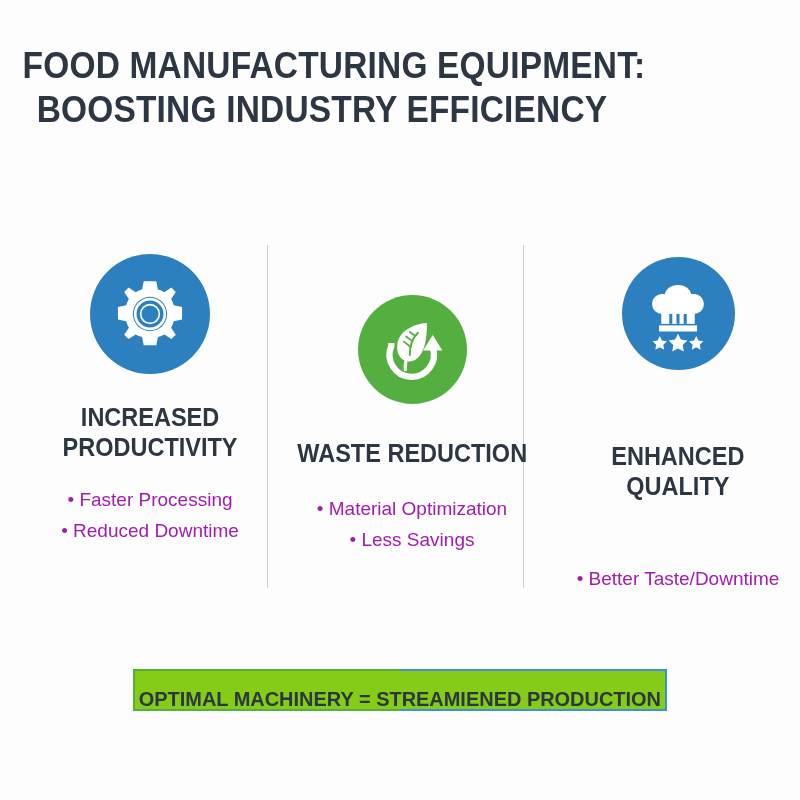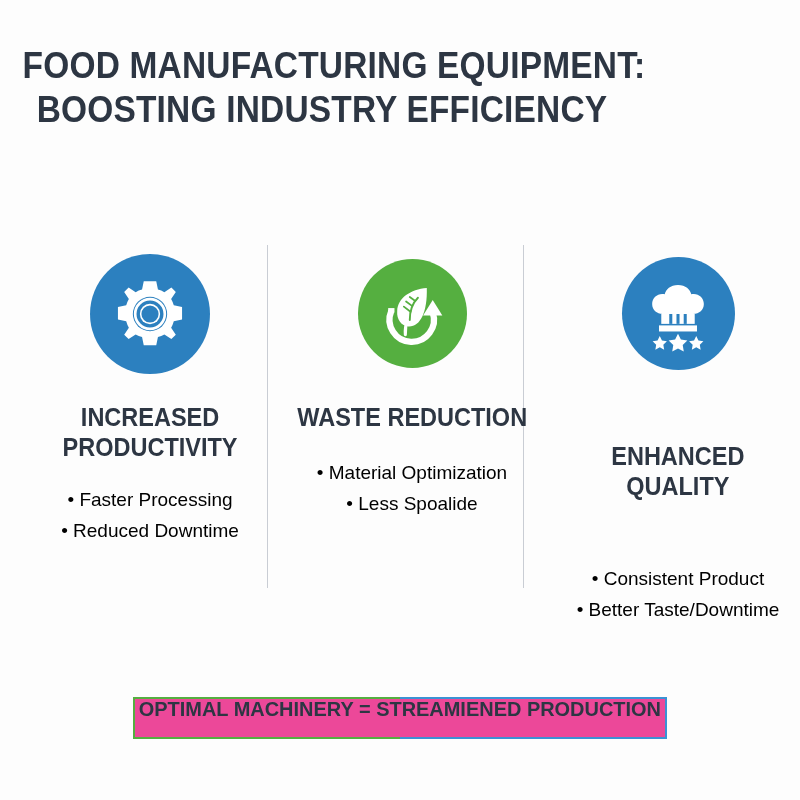--- a/index.html
+++ b/index.html
@@ -53,21 +53,21 @@
     flex-direction: row;
   }
   .col {
     position: relative;
     box-sizing: border-box;
     display: flex;
     flex-direction: column;
     align-items: center;
   }
   .col-1 { width: 268px; }
-  .col-2 { width: 256px; }
+  .col-2 { width: 256px; justify-content: center; }
   .col-3 { width: 276px; gap: 40px; }
 
   .divider {
     position: absolute;
     top: 245px;
     width: 1px;
     height: 343px;
     background: #c9cdd4;
   }
   .divider-1 { left: 267px; }
@@ -104,39 +104,39 @@
     padding: 0;
     text-align: center;
   }
   .bullets-1 { margin-top: 22px; }
   .bullets-2 { margin-top: 25px; }
   .bullets-3 { margin-top: 22px; }
 
   .bullet-item {
     font-size: 19px;
     line-height: 31px;
-    color: #000000;
+    color: #a21caf;
     white-space: nowrap;
   }
   .bullet-item .dot {
     font-size: 19px;
     line-height: 31px;
   }
 
   
   .banner {
     position: absolute;
     left: 133px;
-    top: 697px;
+    top: 669px;
     width: 534px;
     height: 42px;
     box-sizing: border-box;
-    background: #ec4899;
-    display: flex;
-    align-items: flex-start;
+    background: #84cc16;
+    display: flex;
+    align-items: flex-end;
     justify-content: center;
   }
   .banner-edge {
     position: absolute;
     pointer-events: none;
   }
   .edge-top-green   { left: 0;     top: 0;      width: 267px; height: 2px; background: #55af40; }
   .edge-top-blue    { left: 267px; top: 0;      width: 267px; height: 2px; background: #3b92d4; }
   .edge-bot-green   { left: 0;     bottom: 0;   width: 267px; height: 2px; background: #55af40; }
   .edge-bot-blue    { left: 267px; bottom: 0;   width: 267px; height: 2px; background: #3b92d4; }
@@ -218,21 +218,21 @@
       <div class="col-heading heading-2">
         <div>WASTE REDUCTION</div>
       </div>
       <ul class="bullets bullets-2">
         <li class="bullet-item">
           <span class="dot">•</span>
           <span>Material Optimization</span>
         </li>
         <li class="bullet-item">
           <span class="dot">•</span>
-          <span>Less Spoalide</span>
+          <span>Less Savings</span>
         </li>
       </ul>
     </div>
 
     <div class="col col-3">
       <div class="icon-circle circle-blue-2">
         <svg width="76" height="76" viewBox="0 0 100 100" aria-hidden="true">
 
           <path fill="#ffffff" d="M50 12 C60 12 66 18 67.5 24 C76 22 84 28 84 37 C84 45 78 50 70 50 L30 50 C22 50 16 45 16 37 C16 28 24 22 32.5 24 C34 18 40 12 50 12 Z"></path>
 
@@ -246,24 +246,20 @@
           <path fill="#ffffff" d="M26 79 l2.9 5.9 l6.5 0.9 l-4.7 4.6 l1.1 6.5 l-5.8 -3.1 l-5.8 3.1 l1.1 -6.5 l-4.7 -4.6 l6.5 -0.9 z"></path>
           <path fill="#ffffff" d="M50 76 l3.8 7.7 l8.5 1.2 l-6.1 6 l1.4 8.4 l-7.6 -4 l-7.6 4 l1.4 -8.4 l-6.1 -6 l8.5 -1.2 z"></path>
           <path fill="#ffffff" d="M74 79 l2.9 5.9 l6.5 0.9 l-4.7 4.6 l1.1 6.5 l-5.8 -3.1 l-5.8 3.1 l1.1 -6.5 l-4.7 -4.6 l6.5 -0.9 z"></path>
         </svg>
       </div>
       <div class="col-heading heading-3">
         <div>ENHANCED</div>
         <div>QUALITY</div>
       </div>
       <ul class="bullets bullets-3">
-        <li class="bullet-item">
-          <span class="dot">•</span>
-          <span>Consistent Product</span>
-        </li>
         <li class="bullet-item">
           <span class="dot">•</span>
           <span>Better Taste/Downtime</span>
         </li>
       </ul>
     </div>
 
   </div>
 
   <div class="banner">

